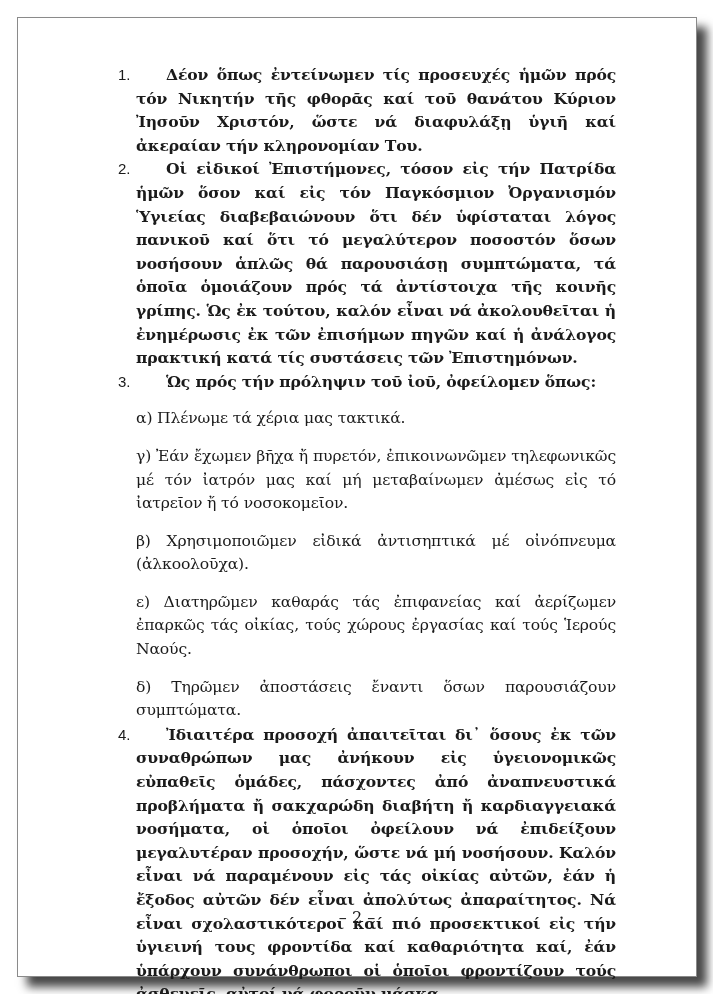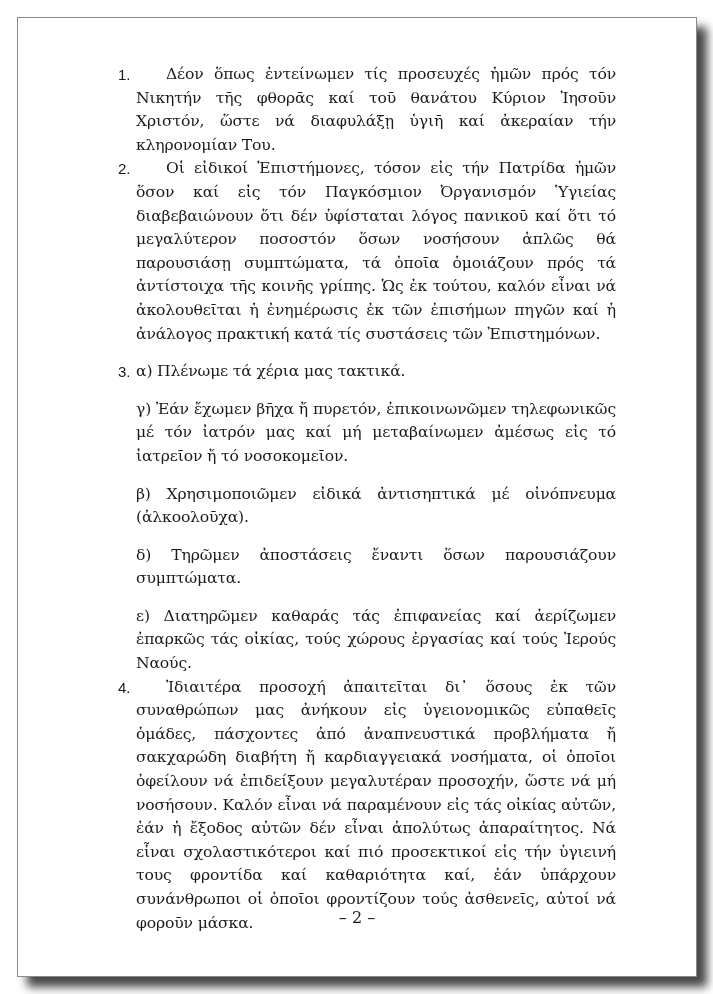--- a/index.html
+++ b/index.html
@@ -33,21 +33,21 @@
     left: 0; top: 0;
     width: 34px;
     font-family: "Liberation Sans", sans-serif;
     font-size: 15px;
   }
   .item-body {
     margin-left: 18px;
     text-align: justify;
     text-align-last: left;
   }
-  .first-indent { text-indent: 30px; }
+  .first-indent { text-indent: 30px; font-weight: bold; }
   .sub { text-align: justify; text-align-last: left; margin-top: 14px; }
   .pageno {
     position: absolute;
     left: 0; right: 0;
     top: 890px;
     text-align: center;
     font-size: 16px;
     color: #1b1b1b;
   }
 </style>
@@ -63,25 +63,26 @@
     </div>
 
     <div class="item">
       <span class="num">2.</span>
       <div class="item-body first-indent">Οἱ εἰδικοί Ἐπιστήμονες, τόσον εἰς τήν Πατρίδα ἡμῶν ὅσον καί εἰς τόν Παγκόσμιον Ὀργανισμόν Ὑγιείας διαβεβαιώνουν ὅτι δέν ὑφίσταται λόγος πανικοῦ καί ὅτι τό μεγαλύτερον ποσοστόν ὅσων νοσήσουν ἁπλῶς θά παρουσιάσῃ συμπτώματα, τά ὁποῖα ὁμοιάζουν πρός τά ἀντίστοιχα τῆς κοινῆς γρίπης. Ὡς ἐκ τούτου, καλόν εἶναι νά ἀκολουθεῖται ἡ ἐνημέρωσις ἐκ τῶν ἐπισήμων πηγῶν καί ἡ ἀνάλογος πρακτική κατά τίς συστάσεις τῶν Ἐπιστημόνων.</div>
     </div>
 
     <div class="item">
       <span class="num">3.</span>
       <div class="item-body">
+        <div class="first-indent">Ὡς πρός τήν πρόληψιν τοῦ ἰοῦ, ὀφείλομεν ὅπως:</div>
         <div class="sub">α) Πλένωμε τά χέρια μας τακτικά.</div>
         <div class="sub">γ) Ἐάν ἔχωμεν βῆχα ἤ πυρετόν, ἐπικοινωνῶμεν τηλεφωνικῶς μέ τόν ἰατρόν μας καί μή μεταβαίνωμεν ἀμέσως εἰς τό ἰατρεῖον ἤ τό νοσοκομεῖον.</div>
         <div class="sub">β) Χρησιμοποιῶμεν εἰδικά ἀντισηπτικά μέ οἰνόπνευμα (ἀλκοολοῦχα).</div>
+        <div class="sub">ε) Διατηρῶμεν καθαράς τάς ἐπιφανείας καί ἀερίζωμεν ἐπαρκῶς τάς οἰκίας, τούς χώρους ἐργασίας καί τούς Ἱερούς Ναούς.</div>
         <div class="sub">δ) Τηρῶμεν ἀποστάσεις ἔναντι ὅσων παρουσιάζουν συμπτώματα.</div>
-        <div class="sub">ε) Διατηρῶμεν καθαράς τάς ἐπιφανείας καί ἀερίζωμεν ἐπαρκῶς τάς οἰκίας, τούς χώρους ἐργασίας καί τούς Ἱερούς Ναούς.</div>
       </div>
     </div>
 
     <div class="item">
       <span class="num">4.</span>
       <div class="item-body first-indent">Ἰδιαιτέρα προσοχή ἀπαιτεῖται δι᾽ ὅσους ἐκ τῶν συναθρώπων μας ἀνήκουν εἰς ὑγειονομικῶς εὐπαθεῖς ὁμάδες, πάσχοντες ἀπό ἀναπνευστικά προβλήματα ἤ σακχαρώδη διαβήτη ἤ καρδιαγγειακά νοσήματα, οἱ ὁποῖοι ὀφείλουν νά ἐπιδείξουν μεγαλυτέραν προσοχήν, ὥστε νά μή νοσήσουν. Καλόν εἶναι νά παραμένουν εἰς τάς οἰκίας αὐτῶν, ἐάν ἡ ἔξοδος αὐτῶν δέν εἶναι ἀπολύτως ἀπαραίτητος. Νά εἶναι σχολαστικότεροι καί πιό προσεκτικοί εἰς τήν ὑγιεινή τους φροντίδα καί καθαριότητα καί, ἐάν ὑπάρχουν συνάνθρωποι οἱ ὁποῖοι φροντίζουν τούς ἀσθενεῖς, αὐτοί νά φοροῦν μάσκα.</div>
     </div>
 
   </div>
 

